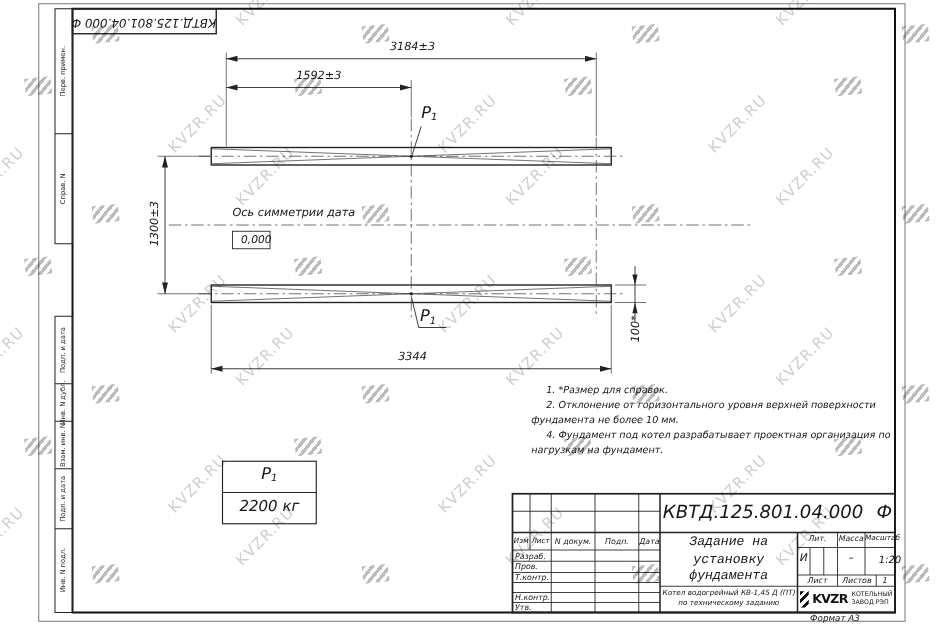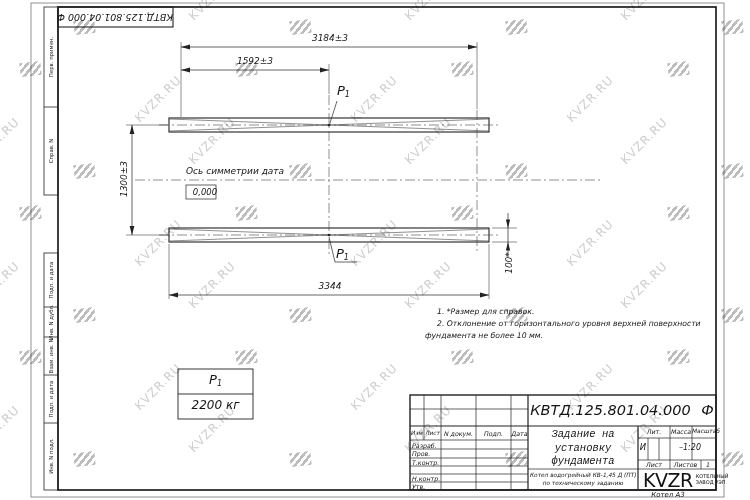--- a/index.html
+++ b/index.html
@@ -16,21 +16,21 @@
   .notes p{margin:0;font-size:7.7px;line-height:12px;font-style:italic;text-indent:12px;color:#151515;}
   .tb-label{font-style:italic;font-size:6.3px;}
   #watermarks{position:absolute;inset:0;z-index:5;pointer-events:none;mix-blend-mode:multiply;}
   .wm-text{position:absolute;color:#c6c6c6;font-size:12px;letter-spacing:1px;
            transform:rotate(-45deg);opacity:.85;white-space:nowrap;}
   .wm-icon{position:absolute;width:21px;height:14px;opacity:.7;transform:rotate(-6deg);
            background:repeating-linear-gradient(135deg,#9e9e9e 0 2.6px,transparent 2.6px 5.4px);}
   .logo-box{position:absolute;left:640px;top:470px;width:74px;height:19px;z-index:3;
             display:flex;align-items:center;gap:3px;}
   .logo-hatch{width:15px;height:13px;background:repeating-linear-gradient(135deg,#111 0 2.4px,transparent 2.4px 4.8px);}
-  .logo-name{font-weight:normal;font-size:19px;letter-spacing:-.5px;}
+  .logo-name{font-weight:bold;font-size:10px;letter-spacing:-.5px;}
   .logo-sub{font-size:5px;line-height:5.6px;}
 </style>
 </head>
 <body>
 
 <div class="page">
 
   <svg class="lines" width="750" height="500" fill="none" stroke="#222">
     <defs>
       <marker id="arr" markerUnits="userSpaceOnUse" markerWidth="10" markerHeight="8" refX="9.5" refY="4" orient="auto-start-reverse">
@@ -164,20 +164,21 @@
   </div>
 
   <div class="txt c" style="left:178px;top:372px;width:75px;font-size:13px;">
     <span>P</span><span style="font-size:8px;vertical-align:-2px;">1</span>
   </div>
   <div class="txt c" style="left:178px;top:398px;width:75px;font-size:12px;">2200 кг</div>
 
   <div class="notes">
     <p>1. *Размер для справок.</p>
     <p>2. Отклонение от горизонтального уровня верхней поверхности фундамента не более 10 мм.</p>
+    <p>4. Фундамент под котел разрабатывает проектная организация по нагрузкам на фундамент.</p>
   </div>
 
   <div class="txt c" style="left:528px;top:395px;width:188px;height:31px;line-height:31px;font-size:14.5px;word-spacing:6px;">КВТД.125.801.04.000 Ф</div>
   <div class="txt c" style="left:533px;top:428px;width:100px;font-size:10.5px;line-height:13.5px;white-space:normal;font-family:Liberation Mono, monospace;">Задание на установку фундамента</div>
   <div class="txt c" style="left:530px;top:471px;width:106px;font-size:5.8px;line-height:8px;">
     <span style="display:block">Котел водогрейный КВ-1,45 Д (ПТ)</span>
     <span style="display:block">по техническому заданию</span>
   </div>
 
   <div class="txt c tb-label" style="left:410px;top:430px;width:14px;font-size:5.8px;">Изм</div>
@@ -189,35 +190,35 @@
   <div class="txt tb-label" style="left:412px;top:450px;">Пров.</div>
   <div class="txt tb-label" style="left:412px;top:458.5px;">Т.контр.</div>
   <div class="txt tb-label" style="left:412px;top:474.5px;">Н.контр.</div>
   <div class="txt tb-label" style="left:412px;top:482.5px;">Утв.</div>
 
   <div class="txt c tb-label" style="left:638px;top:428px;width:32px;">Лит.</div>
   <div class="txt c tb-label" style="left:670px;top:428px;width:22px;">Масса</div>
   <div class="txt c tb-label" style="left:692px;top:428px;width:24px;font-size:5.9px;">Масштаб</div>
   <div class="txt c" style="left:638px;top:442px;width:10px;font-size:8.5px;">И</div>
   <div class="txt c" style="left:670px;top:442px;width:22px;font-size:8.5px;">–</div>
-  <div class="txt c" style="left:668px;top:443px;width:24px;font-size:8px;padding-left:12px;">1:20</div>
+  <div class="txt c" style="left:688px;top:443px;width:24px;font-size:8px;padding-left:12px;">1:20</div>
   <div class="txt c tb-label" style="left:640px;top:461px;width:28px;">Лист</div>
   <div class="txt c tb-label" style="left:671px;top:461px;width:29px;">Листов</div>
   <div class="txt c tb-label" style="left:701px;top:461px;width:14px;">1</div>
 
   <div class="logo-box">
     <span class="logo-hatch"></span>
     <span class="logo-name">KVZR</span>
     <span class="logo-sub">
       <span style="display:block">КОТЕЛЬНЫЙ</span>
       <span style="display:block">ЗАВОД РЭП</span>
     </span>
   </div>
 
-  <div class="txt c" style="left:628px;top:490.5px;width:80px;font-size:7px;">Котел А3</div>
+  <div class="txt c" style="left:628px;top:490.5px;width:80px;font-size:7px;">Формат А3</div>
 
   <div id="watermarks">
       <span class="wm-text" style="left: -34px; top: -10px;">KVZR.RU</span>
       <span class="wm-icon" style="left: 74px; top: 20px;"></span>
       <span class="wm-text" style="left: 182px; top: -10px;">KVZR.RU</span>
       <span class="wm-icon" style="left: 290px; top: 20px;"></span>
       <span class="wm-text" style="left: 398px; top: -10px;">KVZR.RU</span>
       <span class="wm-icon" style="left: 506px; top: 20px;"></span>
       <span class="wm-text" style="left: 614px; top: -10px;">KVZR.RU</span>
       <span class="wm-icon" style="left: 722px; top: 20px;"></span>

